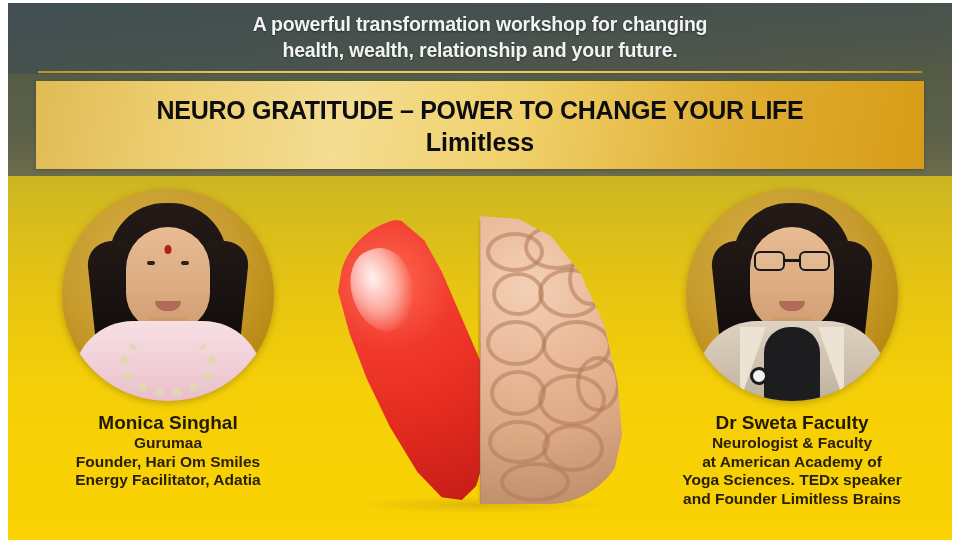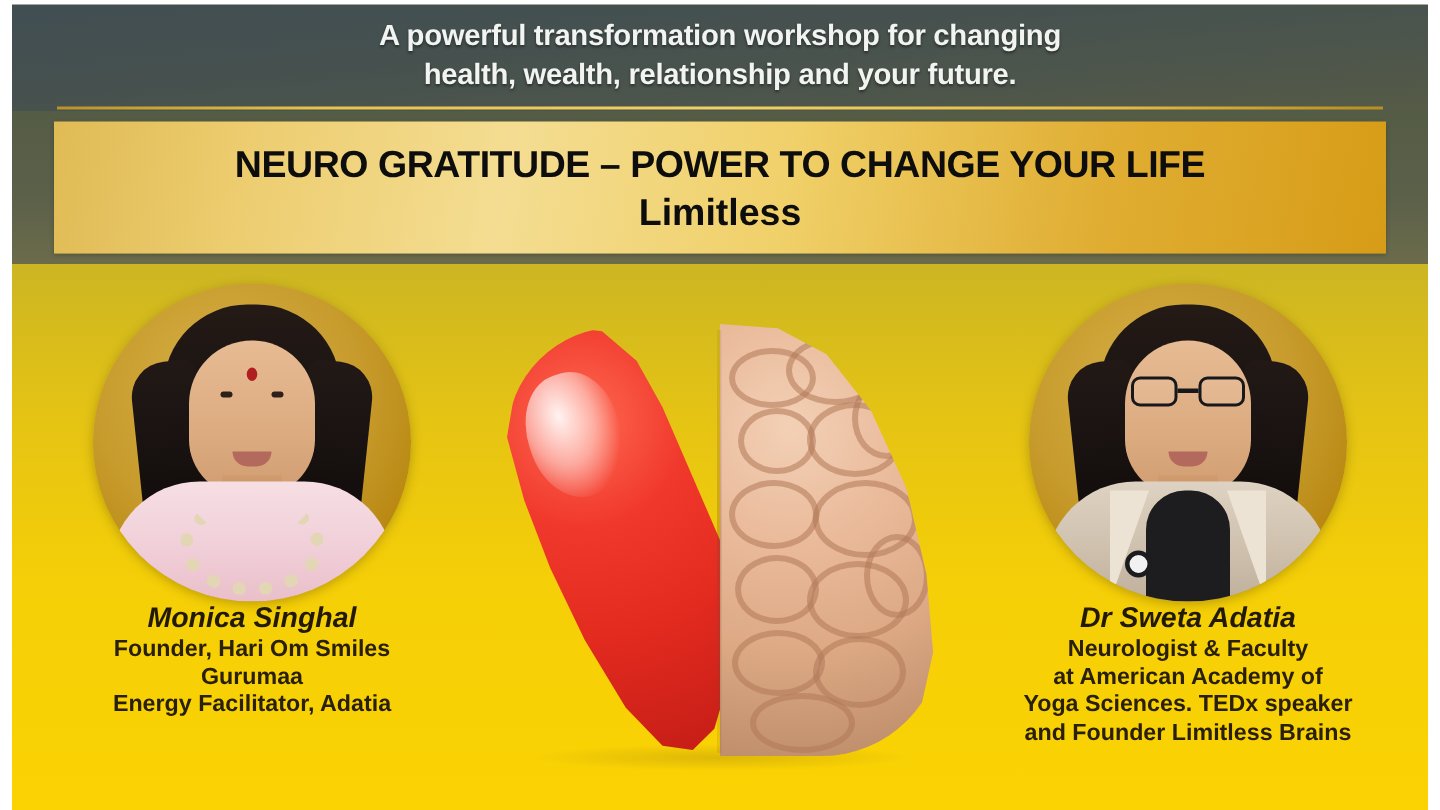--- a/index.html
+++ b/index.html
@@ -223,26 +223,25 @@
   .p-lapel.l { left:54px;  border-width:0 0 74px 26px; border-color:transparent transparent transparent #ece3d5; }
   .p-lapel.r { right:54px; border-width:0 26px 74px 0;  border-color:transparent #ece3d5 transparent transparent; }
   .p-watch {
     position:absolute; left:64px; bottom:16px;
     width:18px; height:18px; border-radius:50%;
     background:#f1f1f1; border:3px solid #1c1c1e;
   }
 
   
   .sp-name {
-    margin-top:0;
+    margin-top:10px;
     color:#231a06;
     font-size:19px;
     font-weight:bold;
     line-height:23px;
-    font-style:italic;
   }
   .sp-lines {
     color:#2a2008;
     font-size:15.5px;
     font-weight:bold;
     line-height:18.5px;
   }
   .sp-lines span { display:block; }
 
   
@@ -364,22 +363,22 @@
         <div class="p-bindi"></div>
         <div class="p-eye l"></div>
         <div class="p-eye r"></div>
         <div class="p-smile"></div>
         <div class="p-neck"></div>
         <div class="p-body body-pink"></div>
         <div class="p-mala"></div>
       </div>
       <div class="sp-name">Monica Singhal</div>
       <div class="sp-lines">
+        <span>Gurumaa</span>
         <span>Founder, Hari Om Smiles</span>
-        <span>Gurumaa</span>
         <span>Energy Facilitator, Adatia</span>
       </div>
     </div>
 
     <div class="speaker speaker-right">
       <div class="avatar-wrap">
         <div class="p-bg"></div>
         <div class="p-hair"></div>
         <div class="p-hair-l"></div>
         <div class="p-hair-r"></div>
@@ -391,21 +390,21 @@
         </div>
         <div class="p-smile"></div>
         <div class="p-neck"></div>
         <div class="p-body body-beige">
           <div class="p-inner-dark"></div>
         </div>
         <div class="p-lapel l"></div>
         <div class="p-lapel r"></div>
         <div class="p-watch"></div>
       </div>
-      <div class="sp-name">Dr Sweta Adatia</div>
+      <div class="sp-name">Dr Sweta Faculty</div>
       <div class="sp-lines">
         <span>Neurologist &amp; Faculty</span>
         <span>at American Academy of</span>
         <span>Yoga Sciences. TEDx speaker</span>
         <span>and Founder Limitless Brains</span>
       </div>
     </div>
 
   </div>
 </div>

